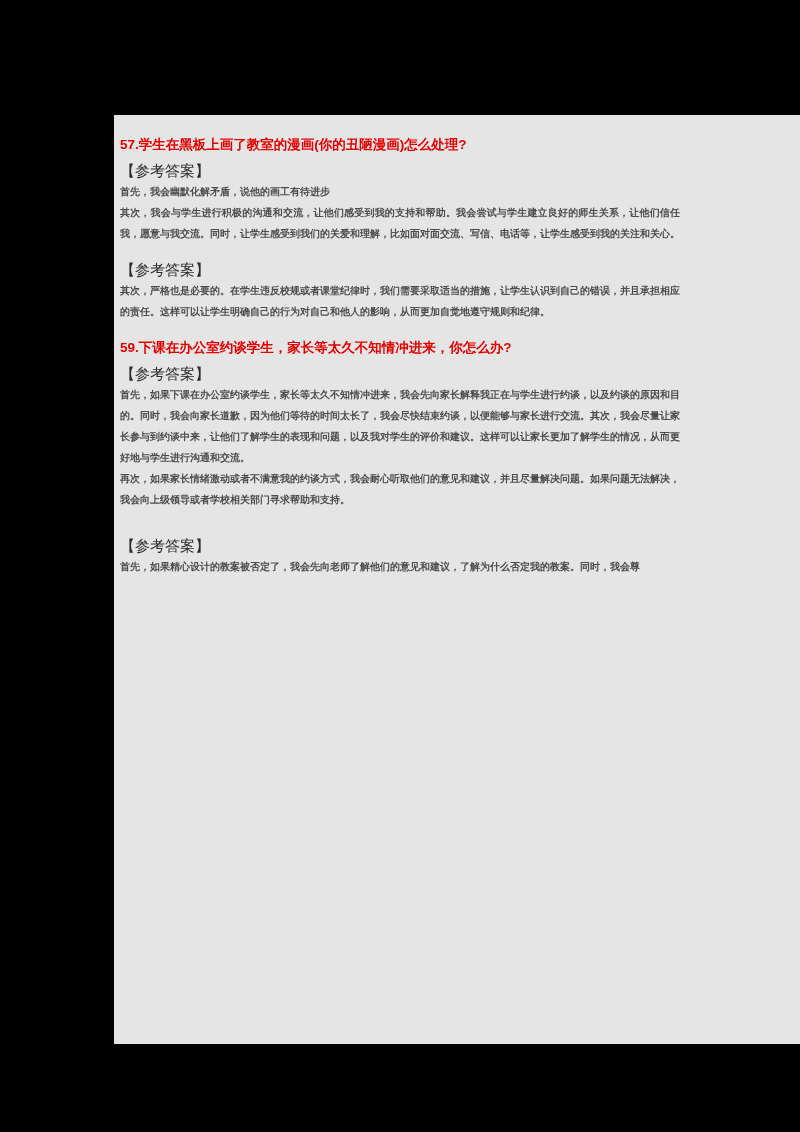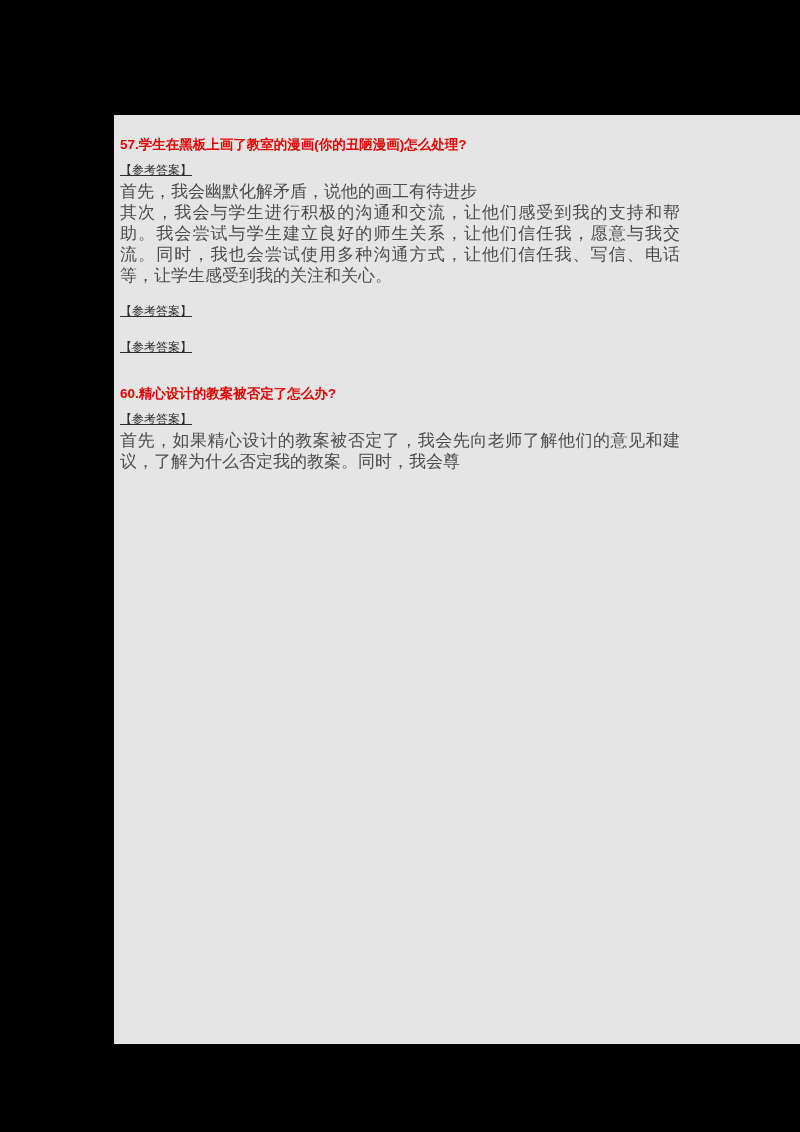--- a/index.html
+++ b/index.html
@@ -27,52 +27,55 @@
   .qa-section.extra-gap { margin-top: 25px; }
   .qa-title {
     color: #e60000;
     font-weight: 700;
     font-size: 13.5px;
     line-height: 21px;
     margin: 0 0 5px 0;
   }
   .answer-label {
     color: #2d2d2d;
-    font-size: 12px;
+    font-size: 15px;
     line-height: 21px;
     margin: 0;
-    text-decoration: underline;
   }
   .para {
     color: #4c4c4c;
-    font-size: 17px;
+    font-size: 10px;
     line-height: 21px;
     text-align: justify;
     margin: 0;
+    font-weight: bold;
   }
 </style>
 </head>
 <body>
 
 <div class="doc-page">
 
   <section class="qa-section">
     <h2 class="qa-title">57.学生在黑板上画了教室的漫画(你的丑陋漫画)怎么处理?</h2>
     <p class="answer-label">【参考答案】</p>
     <p class="para">首先，我会幽默化解矛盾，说他的画工有待进步</p>
-    <p class="para">其次，我会与学生进行积极的沟通和交流，让他们感受到我的支持和帮助。我会尝试与学生建立良好的师生关系，让他们信任我，愿意与我交流。同时，我也会尝试使用多种沟通方式，让他们信任我、写信、电话等，让学生感受到我的关注和关心。</p>
+    <p class="para">其次，我会与学生进行积极的沟通和交流，让他们感受到我的支持和帮助。我会尝试与学生建立良好的师生关系，让他们信任我，愿意与我交流。同时，让学生感受到我们的关爱和理解，比如面对面交流、写信、电话等，让学生感受到我的关注和关心。</p>
   </section>
 
   <section class="qa-section">
     <p class="answer-label">【参考答案】</p>
+    <p class="para">其次，严格也是必要的。在学生违反校规或者课堂纪律时，我们需要采取适当的措施，让学生认识到自己的错误，并且承担相应的责任。这样可以让学生明确自己的行为对自己和他人的影响，从而更加自觉地遵守规则和纪律。</p>
   </section>
 
   <section class="qa-section">
+    <h2 class="qa-title">59.下课在办公室约谈学生，家长等太久不知情冲进来，你怎么办?</h2>
     <p class="answer-label">【参考答案】</p>
+    <p class="para">首先，如果下课在办公室约谈学生，家长等太久不知情冲进来，我会先向家长解释我正在与学生进行约谈，以及约谈的原因和目的。同时，我会向家长道歉，因为他们等待的时间太长了，我会尽快结束约谈，以便能够与家长进行交流。其次，我会尽量让家长参与到约谈中来，让他们了解学生的表现和问题，以及我对学生的评价和建议。这样可以让家长更加了解学生的情况，从而更好地与学生进行沟通和交流。</p>
+    <p class="para">再次，如果家长情绪激动或者不满意我的约谈方式，我会耐心听取他们的意见和建议，并且尽量解决问题。如果问题无法解决，我会向上级领导或者学校相关部门寻求帮助和支持。</p>
   </section>
 
   <section class="qa-section extra-gap">
-    <h2 class="qa-title">60.精心设计的教案被否定了怎么办?</h2>
     <p class="answer-label">【参考答案】</p>
     <p class="para">首先，如果精心设计的教案被否定了，我会先向老师了解他们的意见和建议，了解为什么否定我的教案。同时，我会尊</p>
   </section>
 
 </div>
 
 </body></html>

